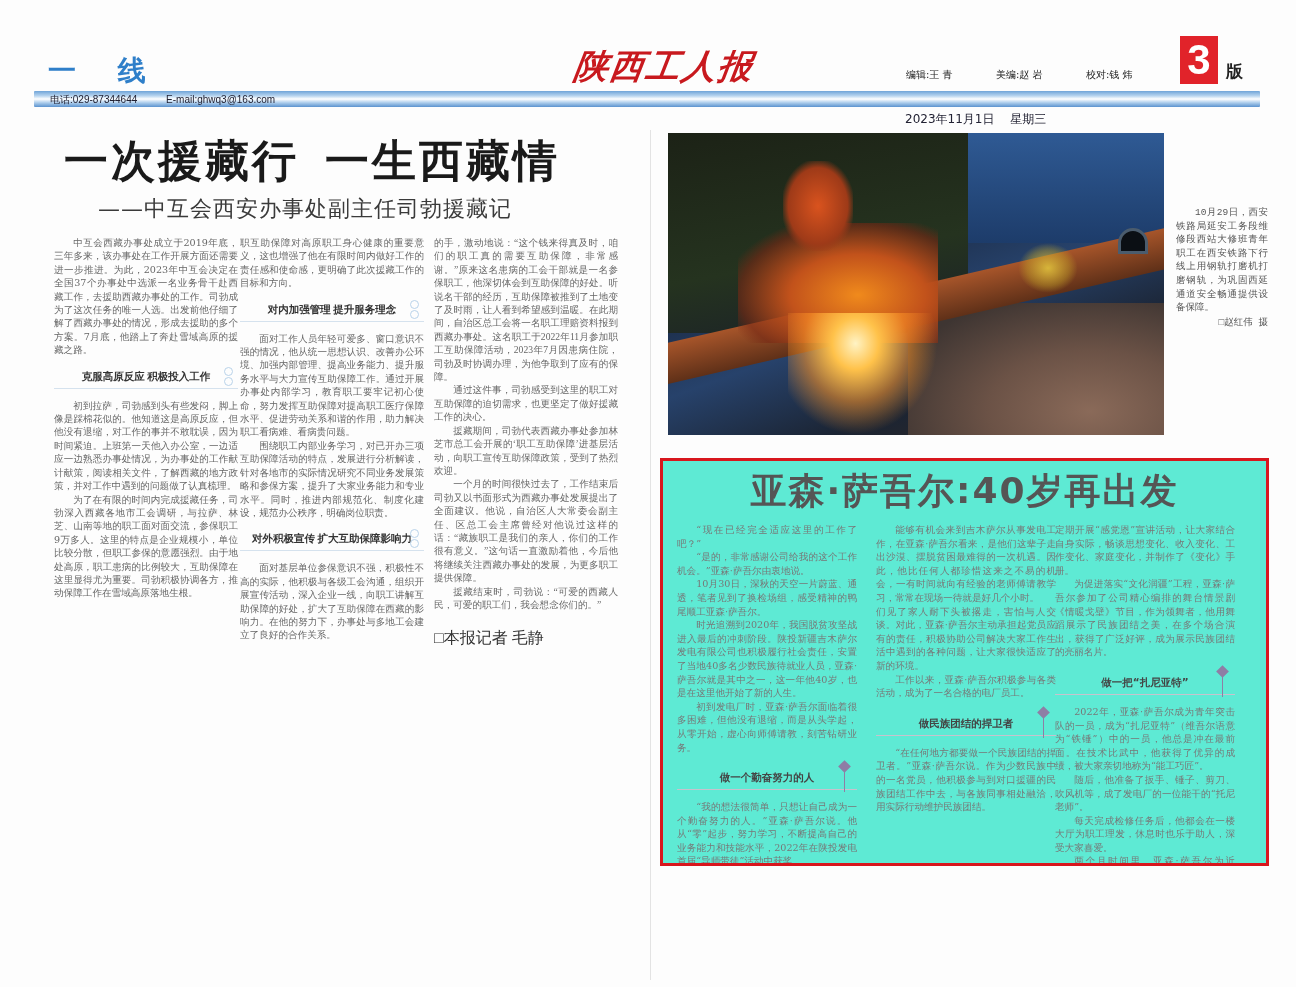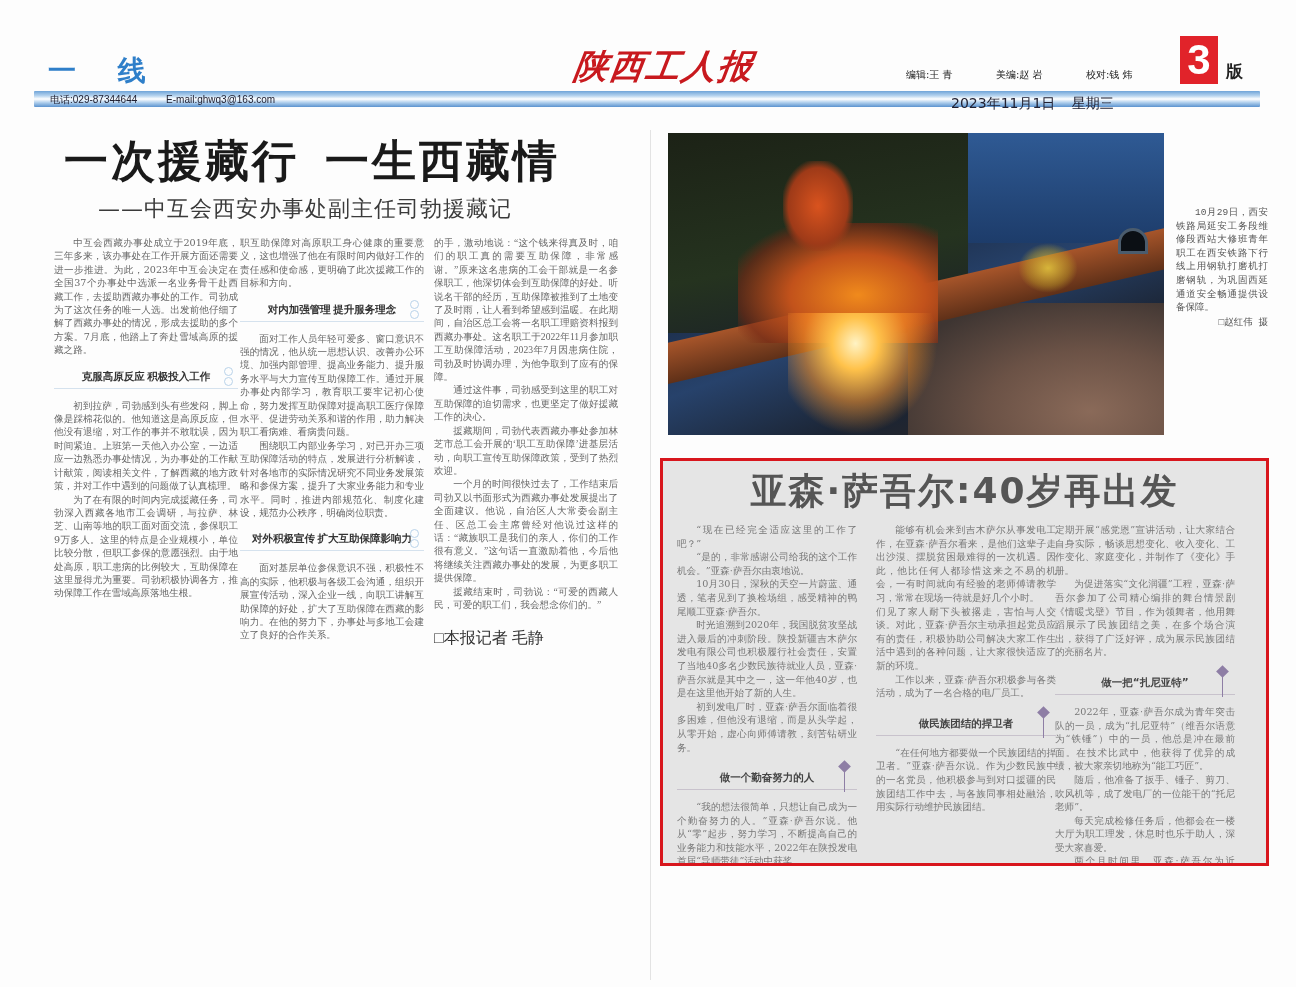--- a/index.html
+++ b/index.html
@@ -17,21 +17,21 @@
   .staff.design { left: 996px; }
   .staff.proof { left: 1086px; }
   .page-num-box { position: absolute; left: 1180px; top: 36px; width: 38px; height: 48px; background: #e1232a; color: #fff; font-size: 42px; font-weight: bold; text-align: center; line-height: 48px; font-family: "Liberation Sans", sans-serif; }
   .page-num-label { position: absolute; left: 1226px; top: 60px; font-size: 17px; font-weight: bold; color: #222; }
 
   .header-bar { position: absolute; left: 34px; top: 91px; width: 1226px; height: 16px;
     background: linear-gradient(to bottom, #6fa4d8 0%, #b7d4ef 30%, #ffffff 50%, #b7d4ef 70%, #5b93cf 100%);
     border-radius: 1px; }
   .contact { position: absolute; left: 50px; top: 93px; font-size: 10px; color: #223; font-family: "Liberation Sans", sans-serif; }
   .contact .email { margin-left: 26px; }
-  .issue-date { position: absolute; left: 905px; top: 95px; font-size: 14px; color: #223; margin-left: 46px; }
+  .issue-date { position: absolute; left: 905px; top: 111px; font-size: 12px; color: #223; }
   .issue-date .weekday { margin-left: 12px; }
 
   
   .article-left { position: absolute; left: 34px; top: 120px; width: 612px; height: 860px; }
   .headline { position: absolute; left: 30px; top: 12px; font-size: 44px; font-weight: bold; color: #1a1a1a; letter-spacing: 3px; white-space: nowrap; font-family: "DejaVu Sans", sans-serif; }
   .headline .gap { display: inline-block; width: 26px; }
   .subhead { position: absolute; left: 64px; top: 74px; font-size: 22px; color: #3a3a3a; letter-spacing: 1px; white-space: nowrap; }
 
   .col { position: absolute; top: 116px; width: 184px; font-size: 9.6px; line-height: 13.4px; color: #666; text-align: justify; font-family: "DejaVu Serif", serif; }
   .col p { text-indent: 2em; margin-bottom: 0; }
@@ -58,21 +58,21 @@
   .photo .worker { position: absolute; left: 115px; top: 28px; width: 70px; height: 90px; background: radial-gradient(ellipse at 50% 50%, #d9531e 0%, #9e3a18 60%, transparent 75%); }
   .photo .sparks { position: absolute; left: 120px; top: 180px; width: 150px; height: 122px; background: radial-gradient(ellipse at 45% 25%, #fff3c4 0%, #ffc24a 20%, rgba(255,150,40,0.55) 45%, transparent 70%); }
   .photo .far-workers { position: absolute; left: 350px; top: 110px; width: 60px; height: 50px; background: radial-gradient(ellipse, #d7b53a 0%, rgba(200,170,40,0.4) 50%, transparent 70%); }
   .photo .tunnel { position: absolute; left: 450px; top: 95px; width: 30px; height: 26px; border-radius: 15px 15px 0 0; background: #0b0f14; border: 3px solid #4b5c6d; }
 
   .caption { position: absolute; left: 1176px; top: 206px; width: 92px; font-size: 9.5px; line-height: 13.6px; color: #555; text-align: justify; font-family: Liberation Mono, monospace; }
   .caption p { text-indent: 2em; }
   .caption .credit { text-align: right; margin-top: 1px; }
 
   
-  .feature { position: absolute; left: 660px; top: 458px; width: 609px; height: 408px; border: 3px solid #d8161d; background: #e5e5e5; overflow: hidden; }
+  .feature { position: absolute; left: 660px; top: 458px; width: 609px; height: 408px; border: 3px solid #d8161d; background: #5eead4; overflow: hidden; }
   .feature-title { position: absolute; left: 0; right: 0; top: 6px; text-align: center; font-size: 36px; font-weight: bold; color: #555; letter-spacing: 2px; font-family: "DejaVu Sans", sans-serif; }
   .fcol { position: absolute; top: 62px; width: 180px; font-size: 9.6px; line-height: 13.6px; color: #777; text-align: justify; font-family: "DejaVu Serif", serif; }
   .fcol p { text-indent: 2em; }
   .fcol.f1 { left: 14px; }
   .fcol.f2 { left: 213px; }
   .fcol.f3 { left: 392px; }
   .fsub { position: relative; margin: 10px 0 10px; height: 26px; border-bottom: 1px solid #c8c2cc; text-align: center; font-size: 10.5px; font-weight: bold; color: #444; line-height: 26px; font-family: "DejaVu Sans", sans-serif; }
   .fsub .diamond { position: absolute; right: 8px; top: -2px; width: 9px; height: 9px; background: #8e7ea5; transform: rotate(45deg); }
   .fsub .stem { position: absolute; right: 12px; top: 8px; width: 1px; height: 20px; background: #8e7ea5; }
 </style>

